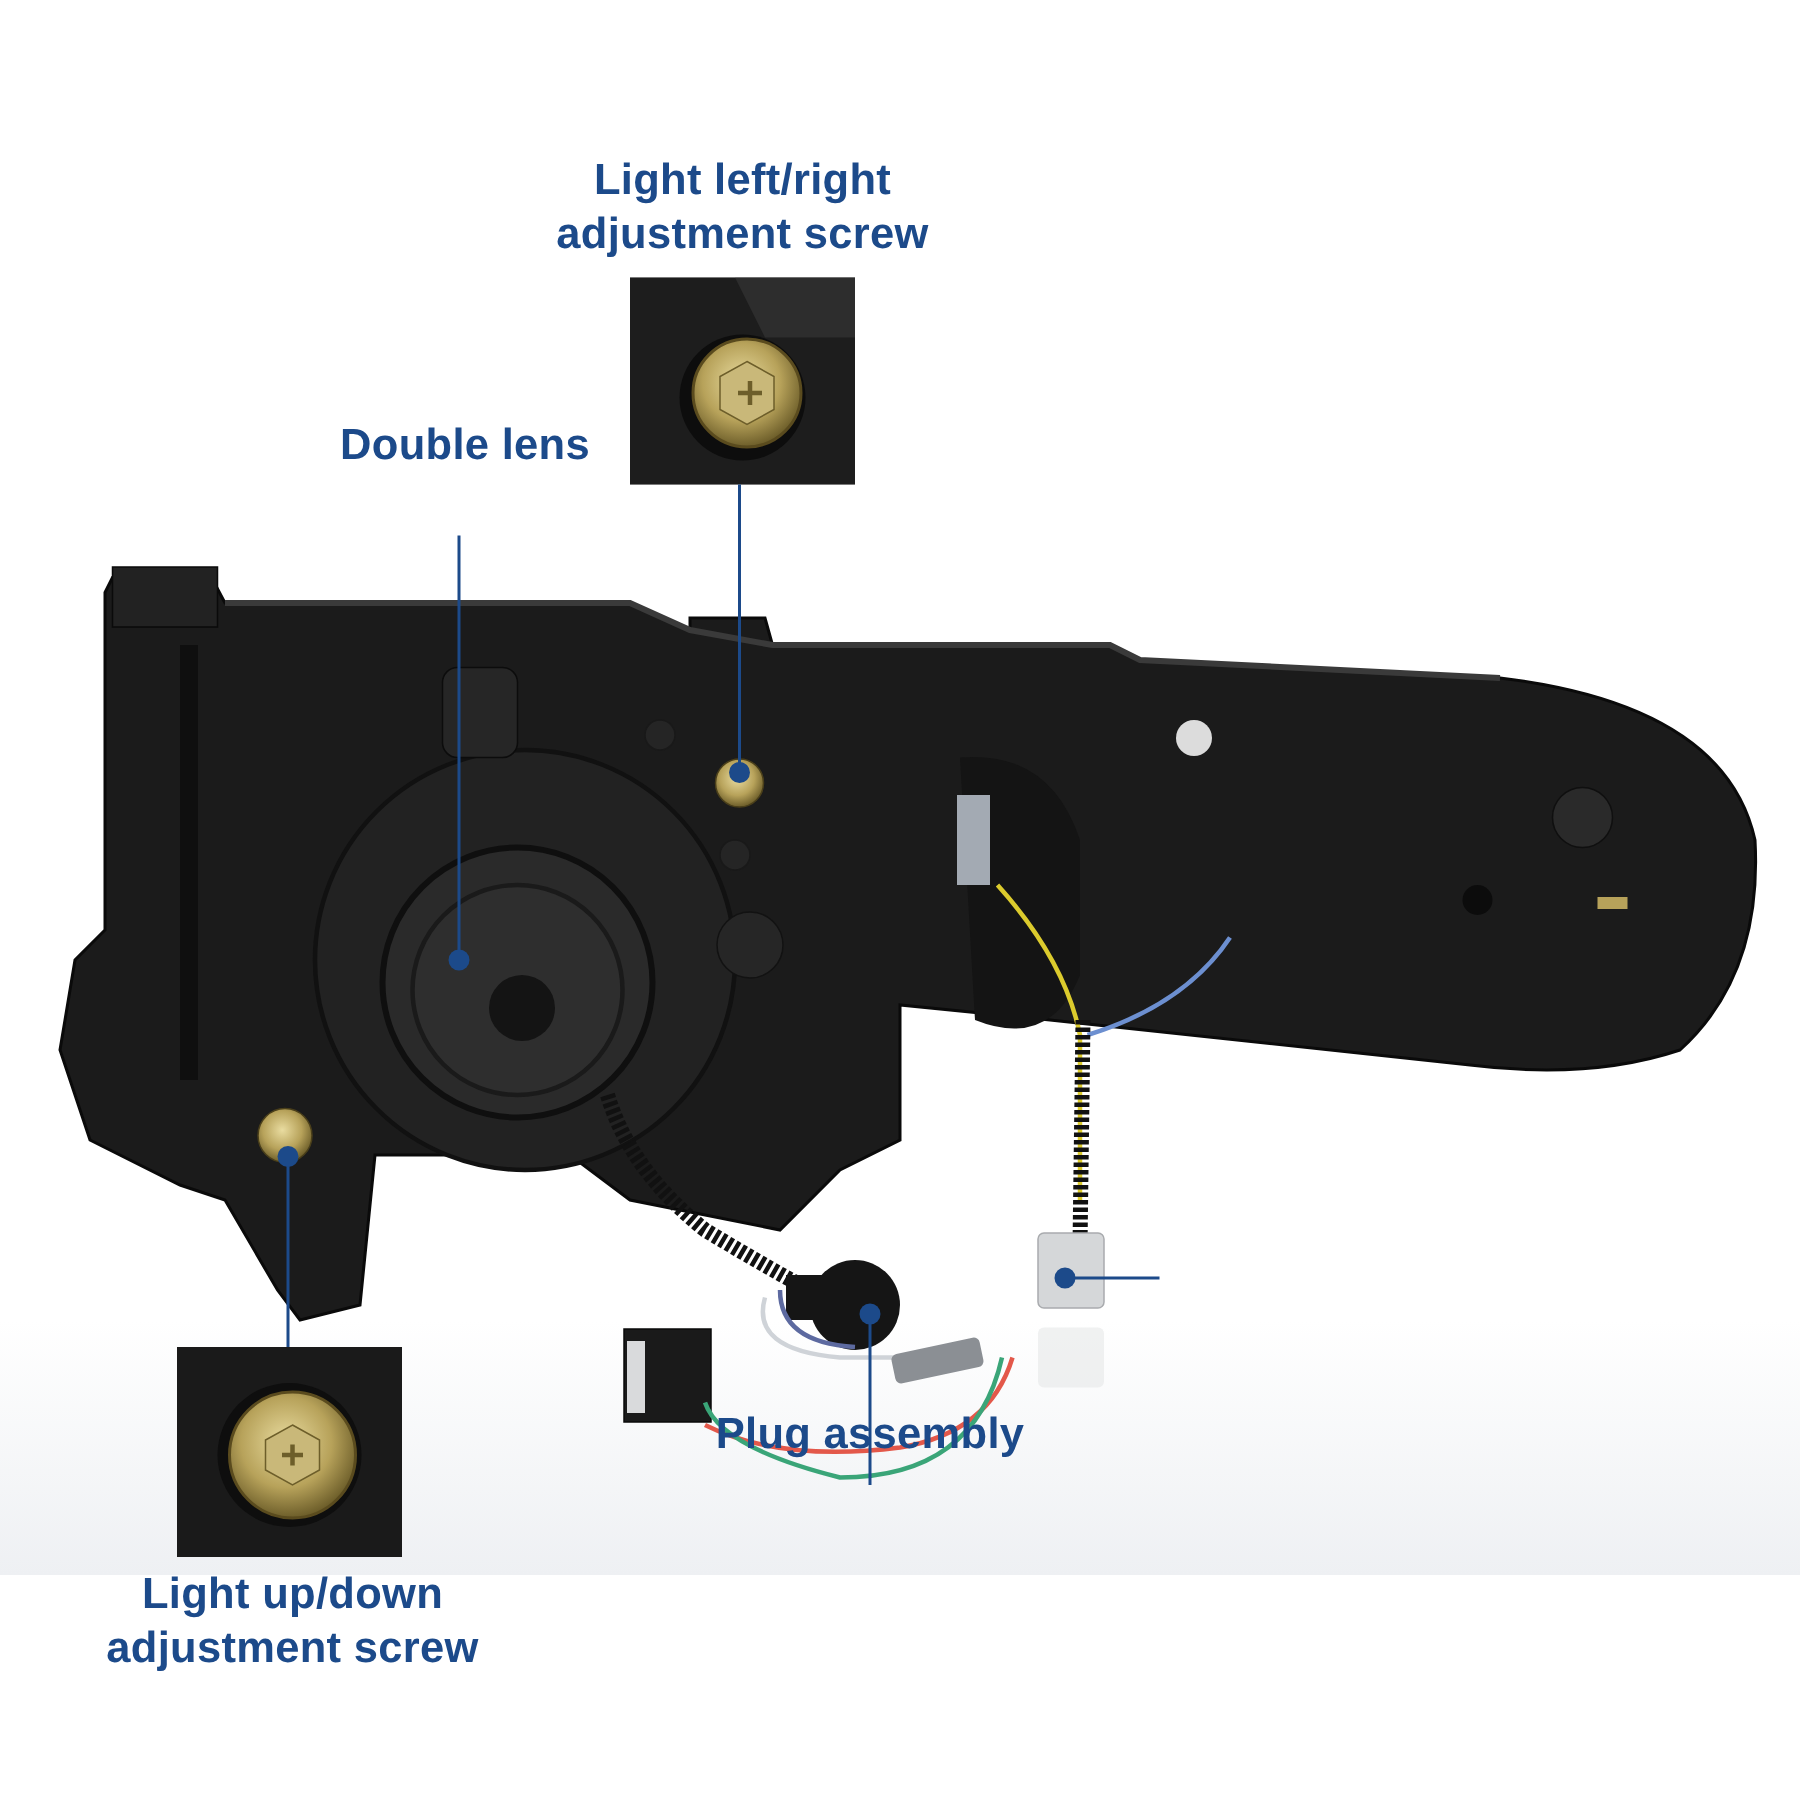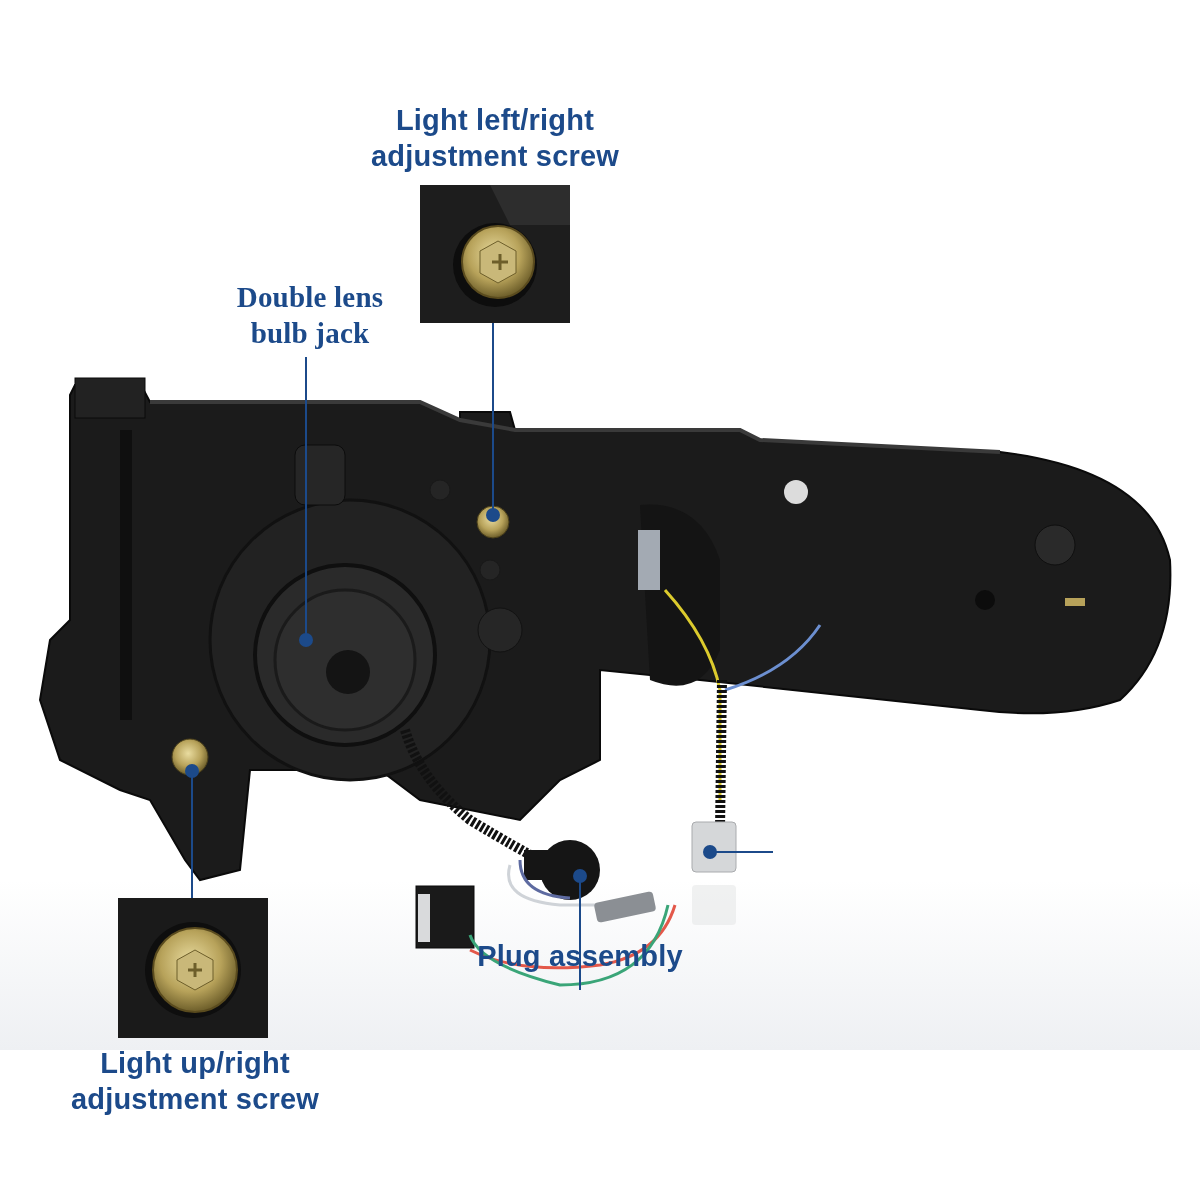--- a/index.html
+++ b/index.html
@@ -125,27 +125,26 @@
   <div class="dot" style="left:703px; top:845px;"></div>
 
   <div class="lead" style="left:579px; top:875px; width:2px; height:115px;"></div>
   <div class="dot" style="left:573px; top:869px;"></div>
 
   <div class="label" style="left:345px; top:102px; width:300px;">
     <span>Light left/right</span>
     <span>adjustment screw</span>
   </div>
 
-  <div class="label" style="left:200px; top:279px; width:220px;font-family:Liberation Serif, serif;">
+  <div class="label" style="left:200px; top:279px; width:220px;">
     <span>Double lens</span>
-    <span>bulb jack</span>
   </div>
 
 
   <div class="label" style="left:460px; top:938px; width:240px;">
     <span>Plug assembly</span>
   </div>
 
   <div class="label" style="left:45px; top:1045px; width:300px;">
-    <span>Light up/right</span>
+    <span>Light up/down</span>
     <span>adjustment screw</span>
   </div>
 </div>
 
 </body></html>

